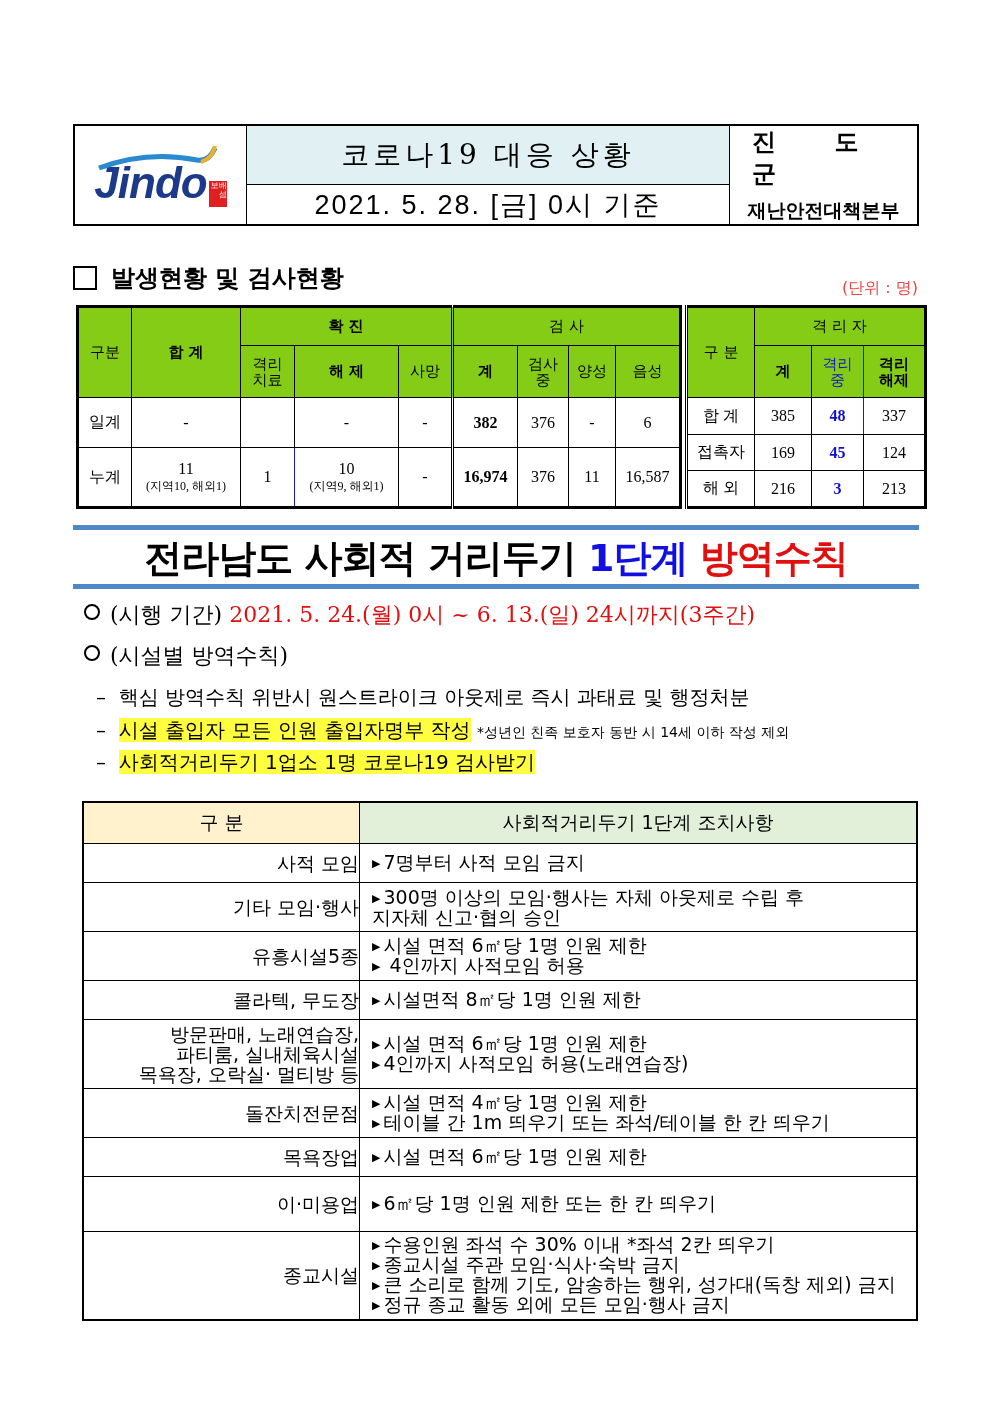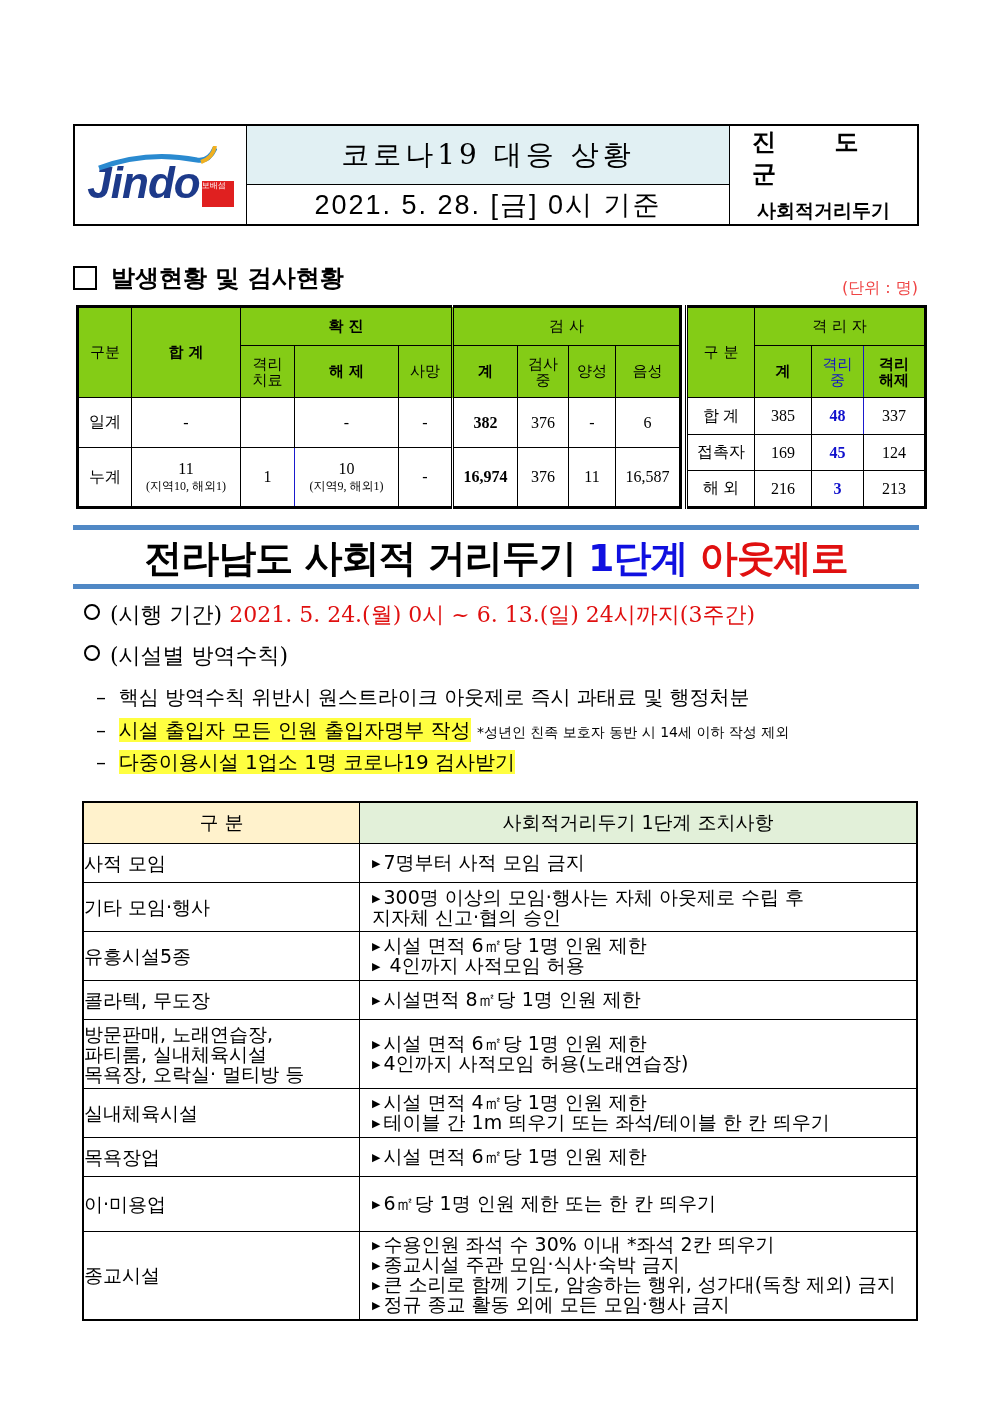--- a/index.html
+++ b/index.html
@@ -10,21 +10,21 @@
   .hdr { left:73px; top:124px; width:846px; height:102px; border:2px solid #000; box-sizing:border-box; display:flex; }
   .hdr .logo { width:171px; border-right:1px solid #000; display:flex; align-items:center; justify-content:center; position:relative; }
   .hdr .mid { flex:1; display:flex; flex-direction:column; border-right:1px solid #000; }
   .hdr .mid .t1 { height:58px; background:#e1f0f3; border-bottom:1px solid #000; display:flex; align-items:center; justify-content:center; font-family:"DejaVu Serif","Liberation Serif",serif; font-size:28px; letter-spacing:4px; }
   .hdr .mid .t2 { flex:1; display:flex; align-items:center; justify-content:center; font-family:"Liberation Sans",sans-serif; font-size:27px; letter-spacing:2px; }
   .hdr .right { width:187px; display:flex; flex-direction:column; align-items:center; justify-content:center; }
   .hdr .right .r1 { font-size:24px; font-weight:bold; letter-spacing:22px; margin-left:22px; font-family:Liberation Mono, monospace; }
   .hdr .right .r2 { font-size:19px; font-weight:bold; margin-top:8px; font-family:"DejaVu Serif",serif; }
 
   .logo-text { font-family:"Liberation Sans",sans-serif; font-style:italic; font-weight:bold; font-size:44px; color:#1d3a8a; letter-spacing:-1px; }
-  .logo-badge { display:inline-block; width:32px; height:26px; background:#e02020; color:#fff; font-size:8px; line-height:9px; text-align:left; margin-left:2px; vertical-align:middle; }
+  .logo-badge { display:inline-block; width:18px; height:26px; background:#e02020; color:#fff; font-size:8px; line-height:9px; text-align:right; margin-left:2px; vertical-align:middle; }
 
   .sec-title { left:73px; top:262px; font-size:24px; font-weight:bold; font-family:"DejaVu Serif",serif; display:flex; align-items:center; }
   .sec-title .box { width:20px; height:20px; border:2px solid #000; margin-right:14px; }
   .unit { right:74px; top:278px; font-size:16px; font-family:"DejaVu Sans",sans-serif; color:#ef4444; }
 
   table { border-collapse:collapse; }
   .stat { position:absolute; top:305px; }
   .stat td { border:1px solid #000; text-align:center; vertical-align:middle; padding:0; font-size:16px; }
   .stat .h { background:#84cc16; font-size:15px; }
   .stat.left { left:76px; border:3px solid #000; }
@@ -42,21 +42,21 @@
   .big-title .r { color:#e01010; }
 
   .bullet-o { left:84px; font-size:22px; font-family:"DejaVu Serif",serif; }
   .bullet-o .red { color:#e01010; }
   .dash { left:96px; font-size:20px; font-family:"DejaVu Sans",sans-serif; }
   .dash .hl { background:#ffff40; }
   .dash .note { font-size:14px; }
 
   .rules { position:absolute; left:82px; top:801px; width:836px; border:2px solid #000; }
   .rules td { border:1px solid #000; font-size:19px; font-family:"DejaVu Sans",sans-serif; vertical-align:middle; padding:0; }
-  .rules td.c1 { width:275px; text-align:left; line-height:21px; }
+  .rules td.c1 { width:275px; text-align:right; line-height:21px; }
   .rules td.c2 { padding-left:12px; line-height:19px; }
   .rules th { font-weight:normal; font-size:19px; height:38px; border:1px solid #000; }
   .rules th.h1 { background:#fff2cc; }
   .rules th.h2 { background:#e2f0d9; }
   .tri { font-size:11px; margin-right:3px; vertical-align:2px; }
 </style>
 </head>
 <body>
 
 <div class="abs hdr">
@@ -68,21 +68,21 @@
     <span style="margin-top:16px">
       <span class="logo-text">Jindo</span><span class="logo-badge">보배섬</span>
     </span>
   </div>
   <div class="mid">
     <div class="t1">코로나19 대응 상황</div>
     <div class="t2">2021. 5. 28. [금] 0시 기준</div>
   </div>
   <div class="right">
     <div class="r1">진 도 군</div>
-    <div class="r2">사회적거리두기</div>
+    <div class="r2">재난안전대책본부</div>
   </div>
 </div>
 
 <div class="abs sec-title">
   <span class="box"></span>
   <span>발생현황 및 검사현황</span>
 </div>
 <div class="abs unit">(단위 : 명)</div>
 
 <table class="stat left">
@@ -164,39 +164,39 @@
     <td class="serif">해 외</td>
     <td class="serif">216</td>
     <td class="serif bold blue">3</td>
     <td class="serif">213</td>
   </tr>
 </tbody>
   </table>
 
 <div class="abs rule" style="top:525px"></div>
 <div class="abs big-title">
-  <span>전라남도 사회적 거리두기 </span><span class="b">1단계</span><span class="r"> 아웃제로</span>
+  <span>전라남도 사회적 거리두기 </span><span class="b">1단계</span><span class="r"> 방역수칙</span>
 </div>
 <div class="abs rule" style="top:584px"></div>
 
 <div class="abs bullet-o" style="top:600px">
   <span style="display:inline-block;width:12px;height:12px;border:2px solid #000;border-radius:50%;margin-right:10px;vertical-align:2px"></span><span>(시행 기간)</span> <span class="red">2021. 5. 24.(월) 0시 ~ 6. 13.(일) 24시까지(3주간)</span>
 </div>
 <div class="abs bullet-o" style="top:641px">
   <span style="display:inline-block;width:12px;height:12px;border:2px solid #000;border-radius:50%;margin-right:10px;vertical-align:2px"></span><span>(시설별 방역수칙)</span>
 </div>
 
 <div class="abs dash" style="top:684px">
   <span>–&nbsp;&nbsp;</span><span>핵심 방역수칙 위반시 원스트라이크 아웃제로 즉시 과태료 및 행정처분</span>
 </div>
 <div class="abs dash" style="top:717px">
   <span>–&nbsp;&nbsp;</span><span class="hl">시설 출입자 모든 인원 출입자명부 작성</span> <span class="note">*성년인 친족 보호자 동반 시 14세 이하 작성 제외</span>
 </div>
 <div class="abs dash" style="top:749px">
-  <span>–&nbsp;&nbsp;</span><span class="hl">다중이용시설 1업소 1명 코로나19 검사받기</span>
+  <span>–&nbsp;&nbsp;</span><span class="hl">사회적거리두기 1업소 1명 코로나19 검사받기</span>
 </div>
 
 <table class="rules">
   <tbody>
       <tr>
     <th class="h1">구 분</th>
     <th class="h2">사회적거리두기 1단계 조치사항</th>
   </tr>
   <tr style="height:39px">
     <td class="c1">사적 모임</td>
@@ -227,21 +227,21 @@
   <tr style="height:69px">
     <td class="c1" style="white-space:pre-line;line-height:20px">방문판매, 노래연습장,
 파티룸, 실내체육시설
 목욕장, 오락실· 멀티방 등</td>
     <td class="c2">
       <div><span class="tri">▶</span><span>시설 면적 6㎡당 1명 인원 제한</span></div>
       <div><span class="tri">▶</span><span>4인까지 사적모임 허용(노래연습장)</span></div>
     </td>
   </tr>
   <tr style="height:49px">
-    <td class="c1">실내체육시설</td>
+    <td class="c1">돌잔치전문점</td>
     <td class="c2">
       <div><span class="tri">▶</span><span>시설 면적 4㎡당 1명 인원 제한</span></div>
       <div><span class="tri">▶</span><span>테이블 간 1m 띄우기 또는 좌석/테이블 한 칸 띄우기</span></div>
     </td>
   </tr>
   <tr style="height:39px">
     <td class="c1">목욕장업</td>
     <td class="c2">
           <div><span class="tri">▶</span><span>시설 면적 6㎡당 1명 인원 제한</span></div>
         </td>

